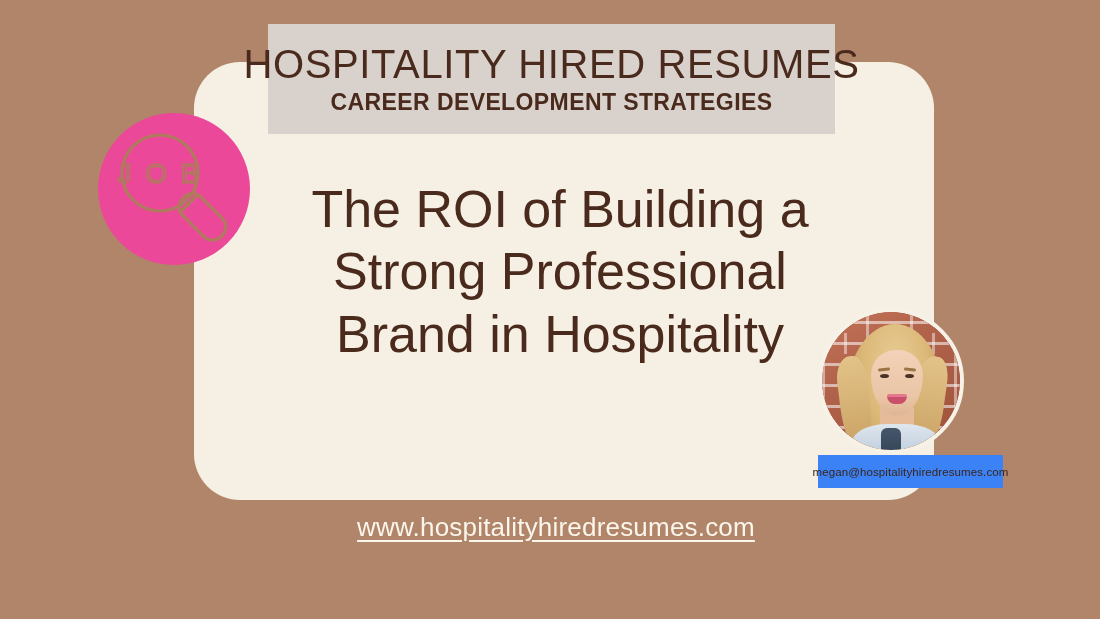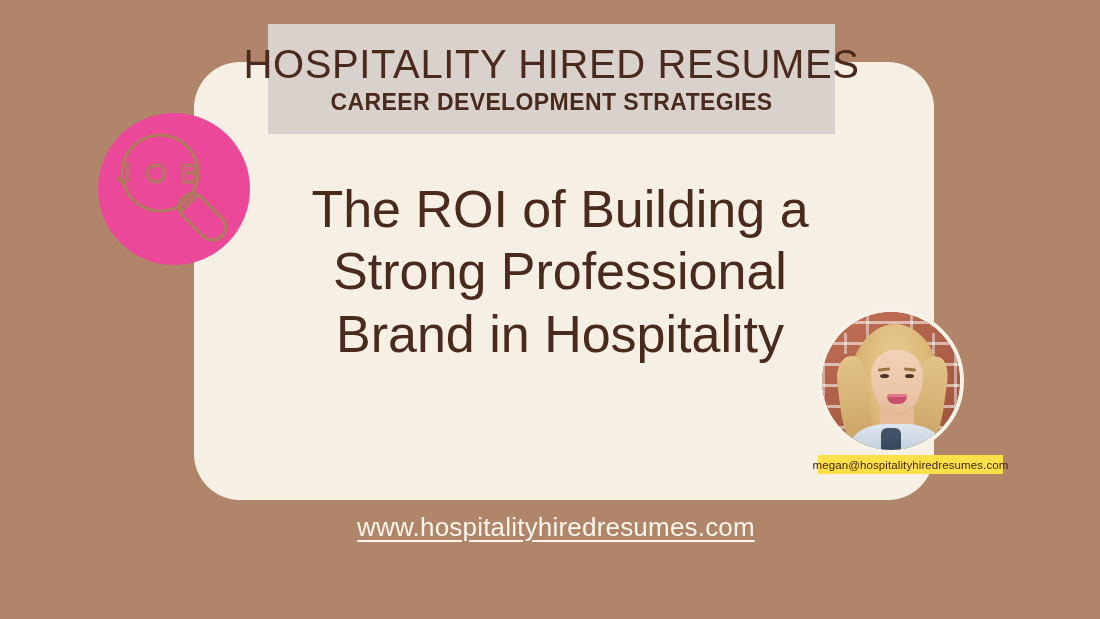--- a/index.html
+++ b/index.html
@@ -152,22 +152,22 @@
     position:absolute; left:50%; transform:translateX(-50%);
     top:116px; width:20px; height:38px;
     background:linear-gradient(180deg,#45566b,#2f3e50);
     border-radius:6px 6px 0 0;
   }
 
   
   .email-chip {
     position:absolute;
     left:818px; top:455px;
-    width:185px; height:19px;
-    background:#fde047;
+    width:185px; height:33px;
+    background:#3b82f6;
     display:flex;
     align-items:center;
     justify-content:center;
   }
   .email-chip span {
     font-size:11.5px;
     color:#3d2418;
     letter-spacing:0.1px;
     white-space:nowrap;
   }

